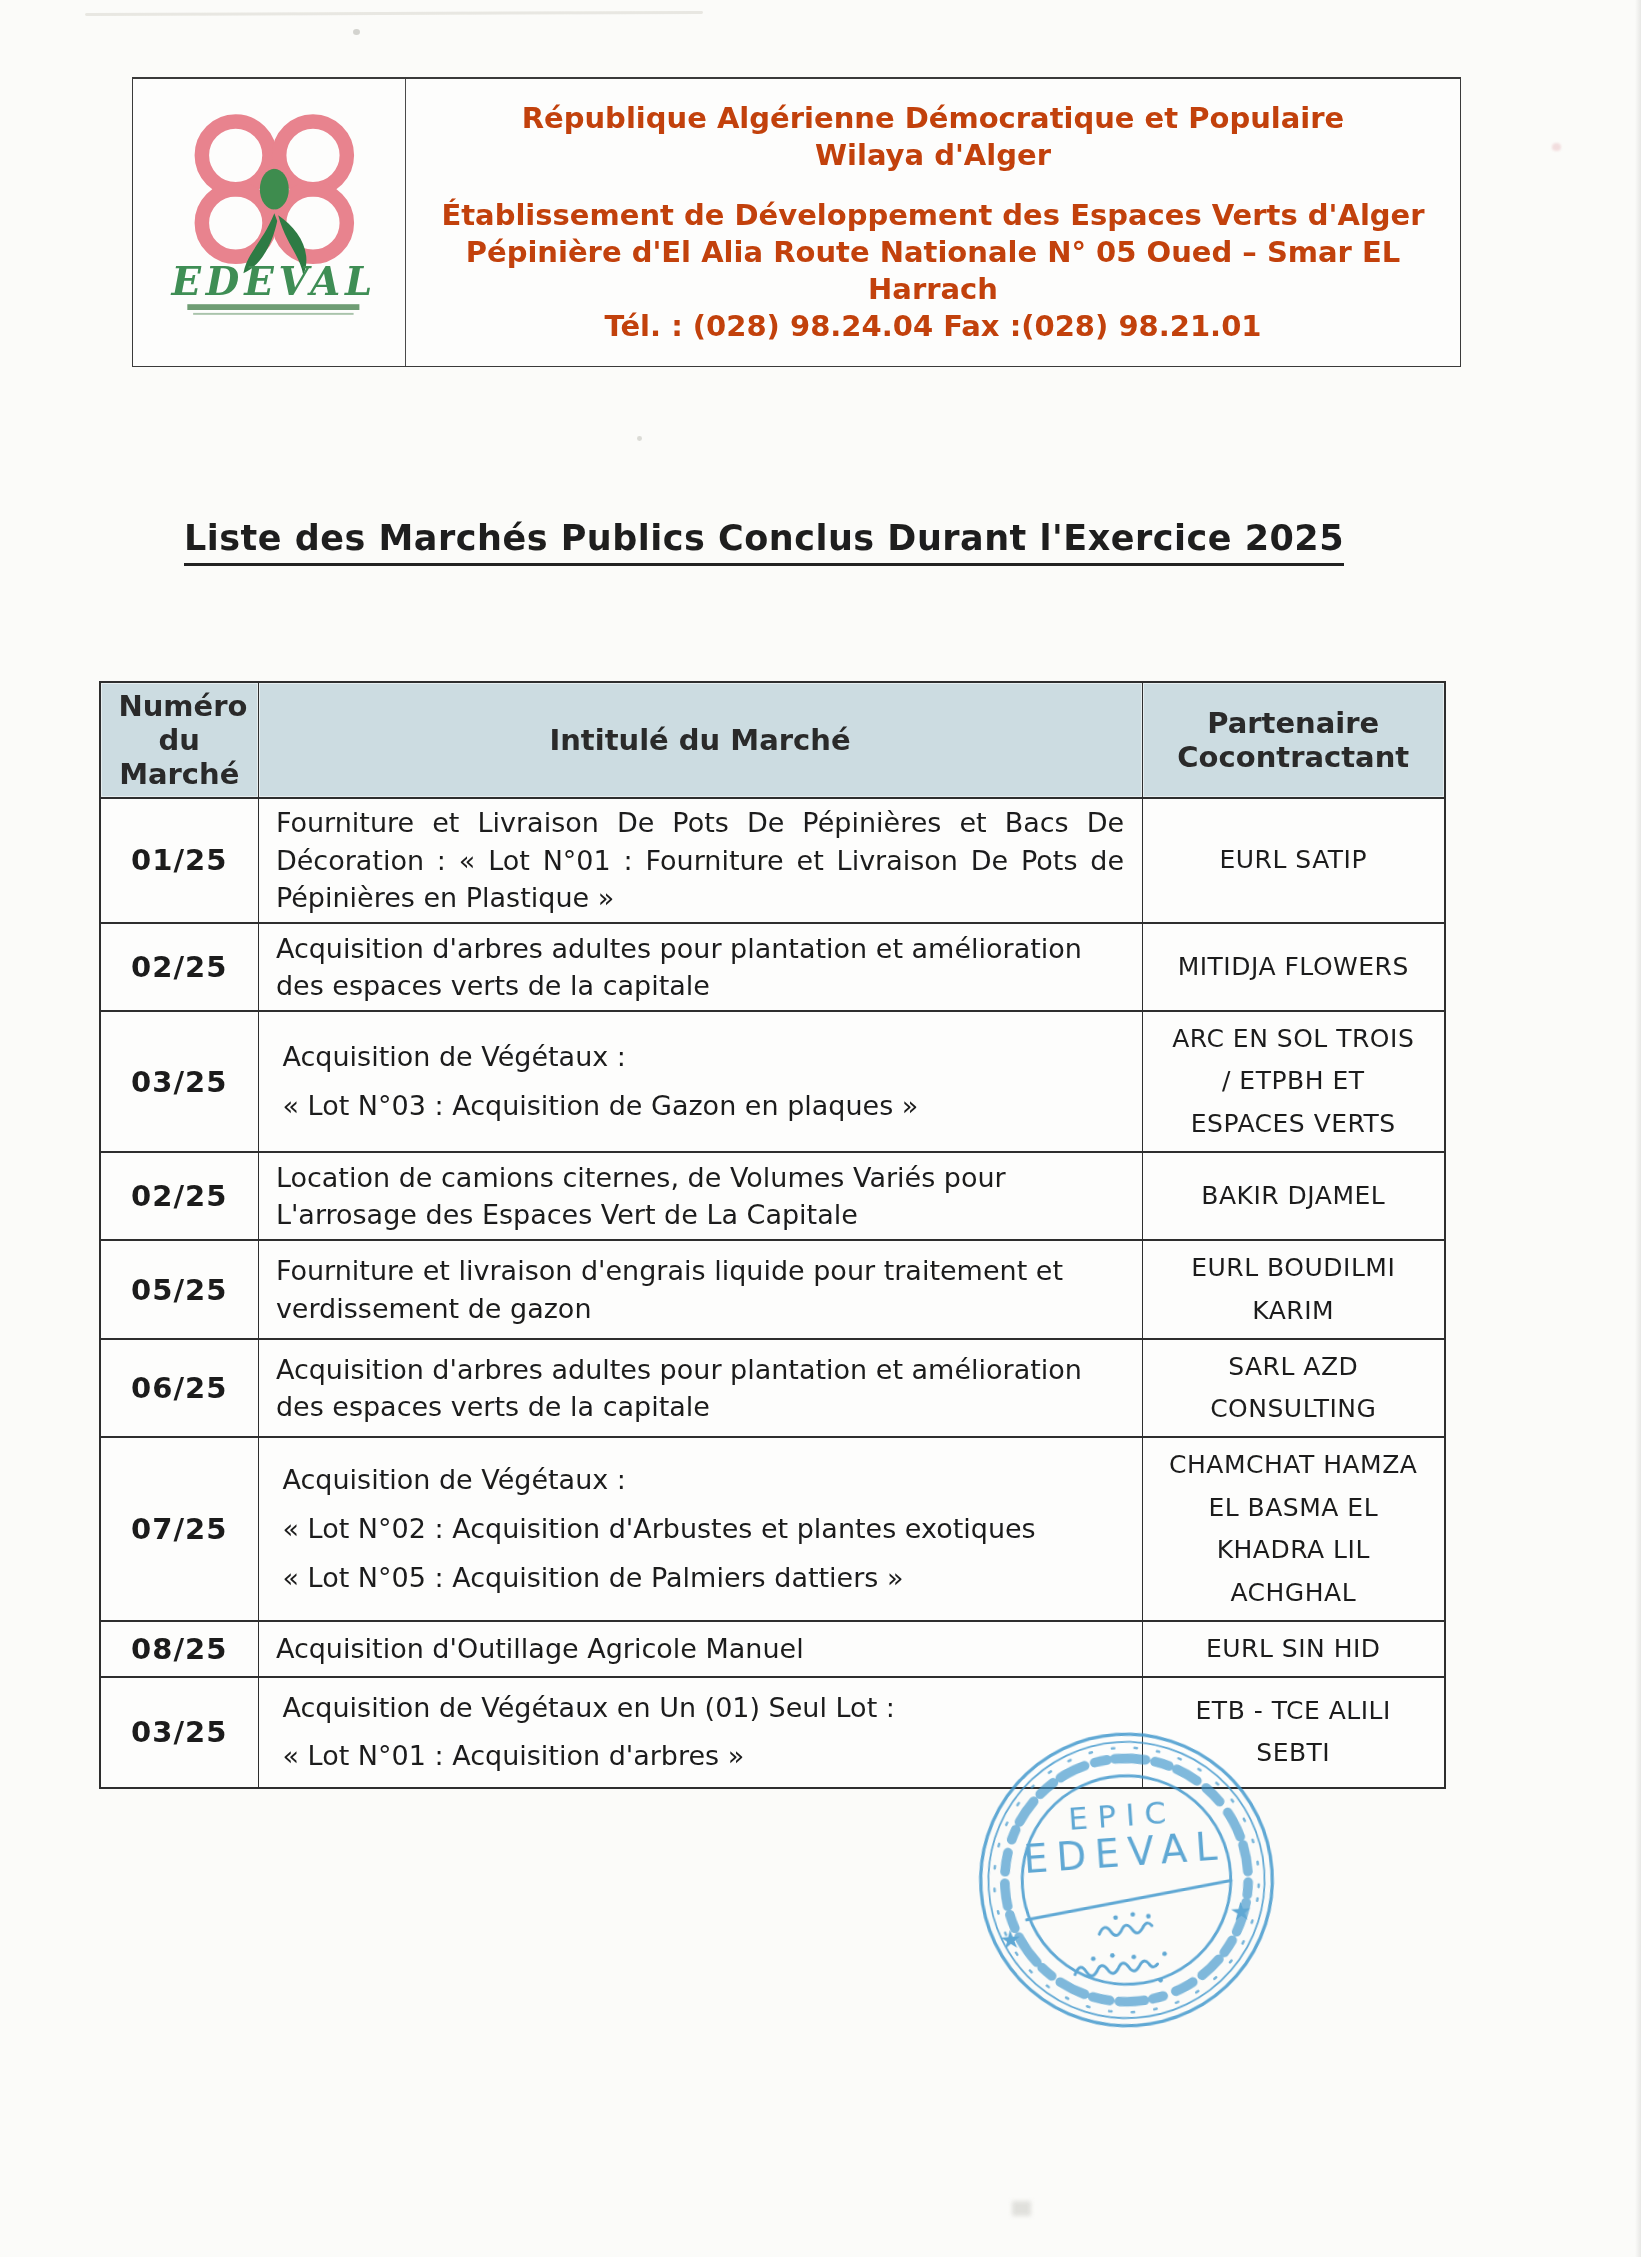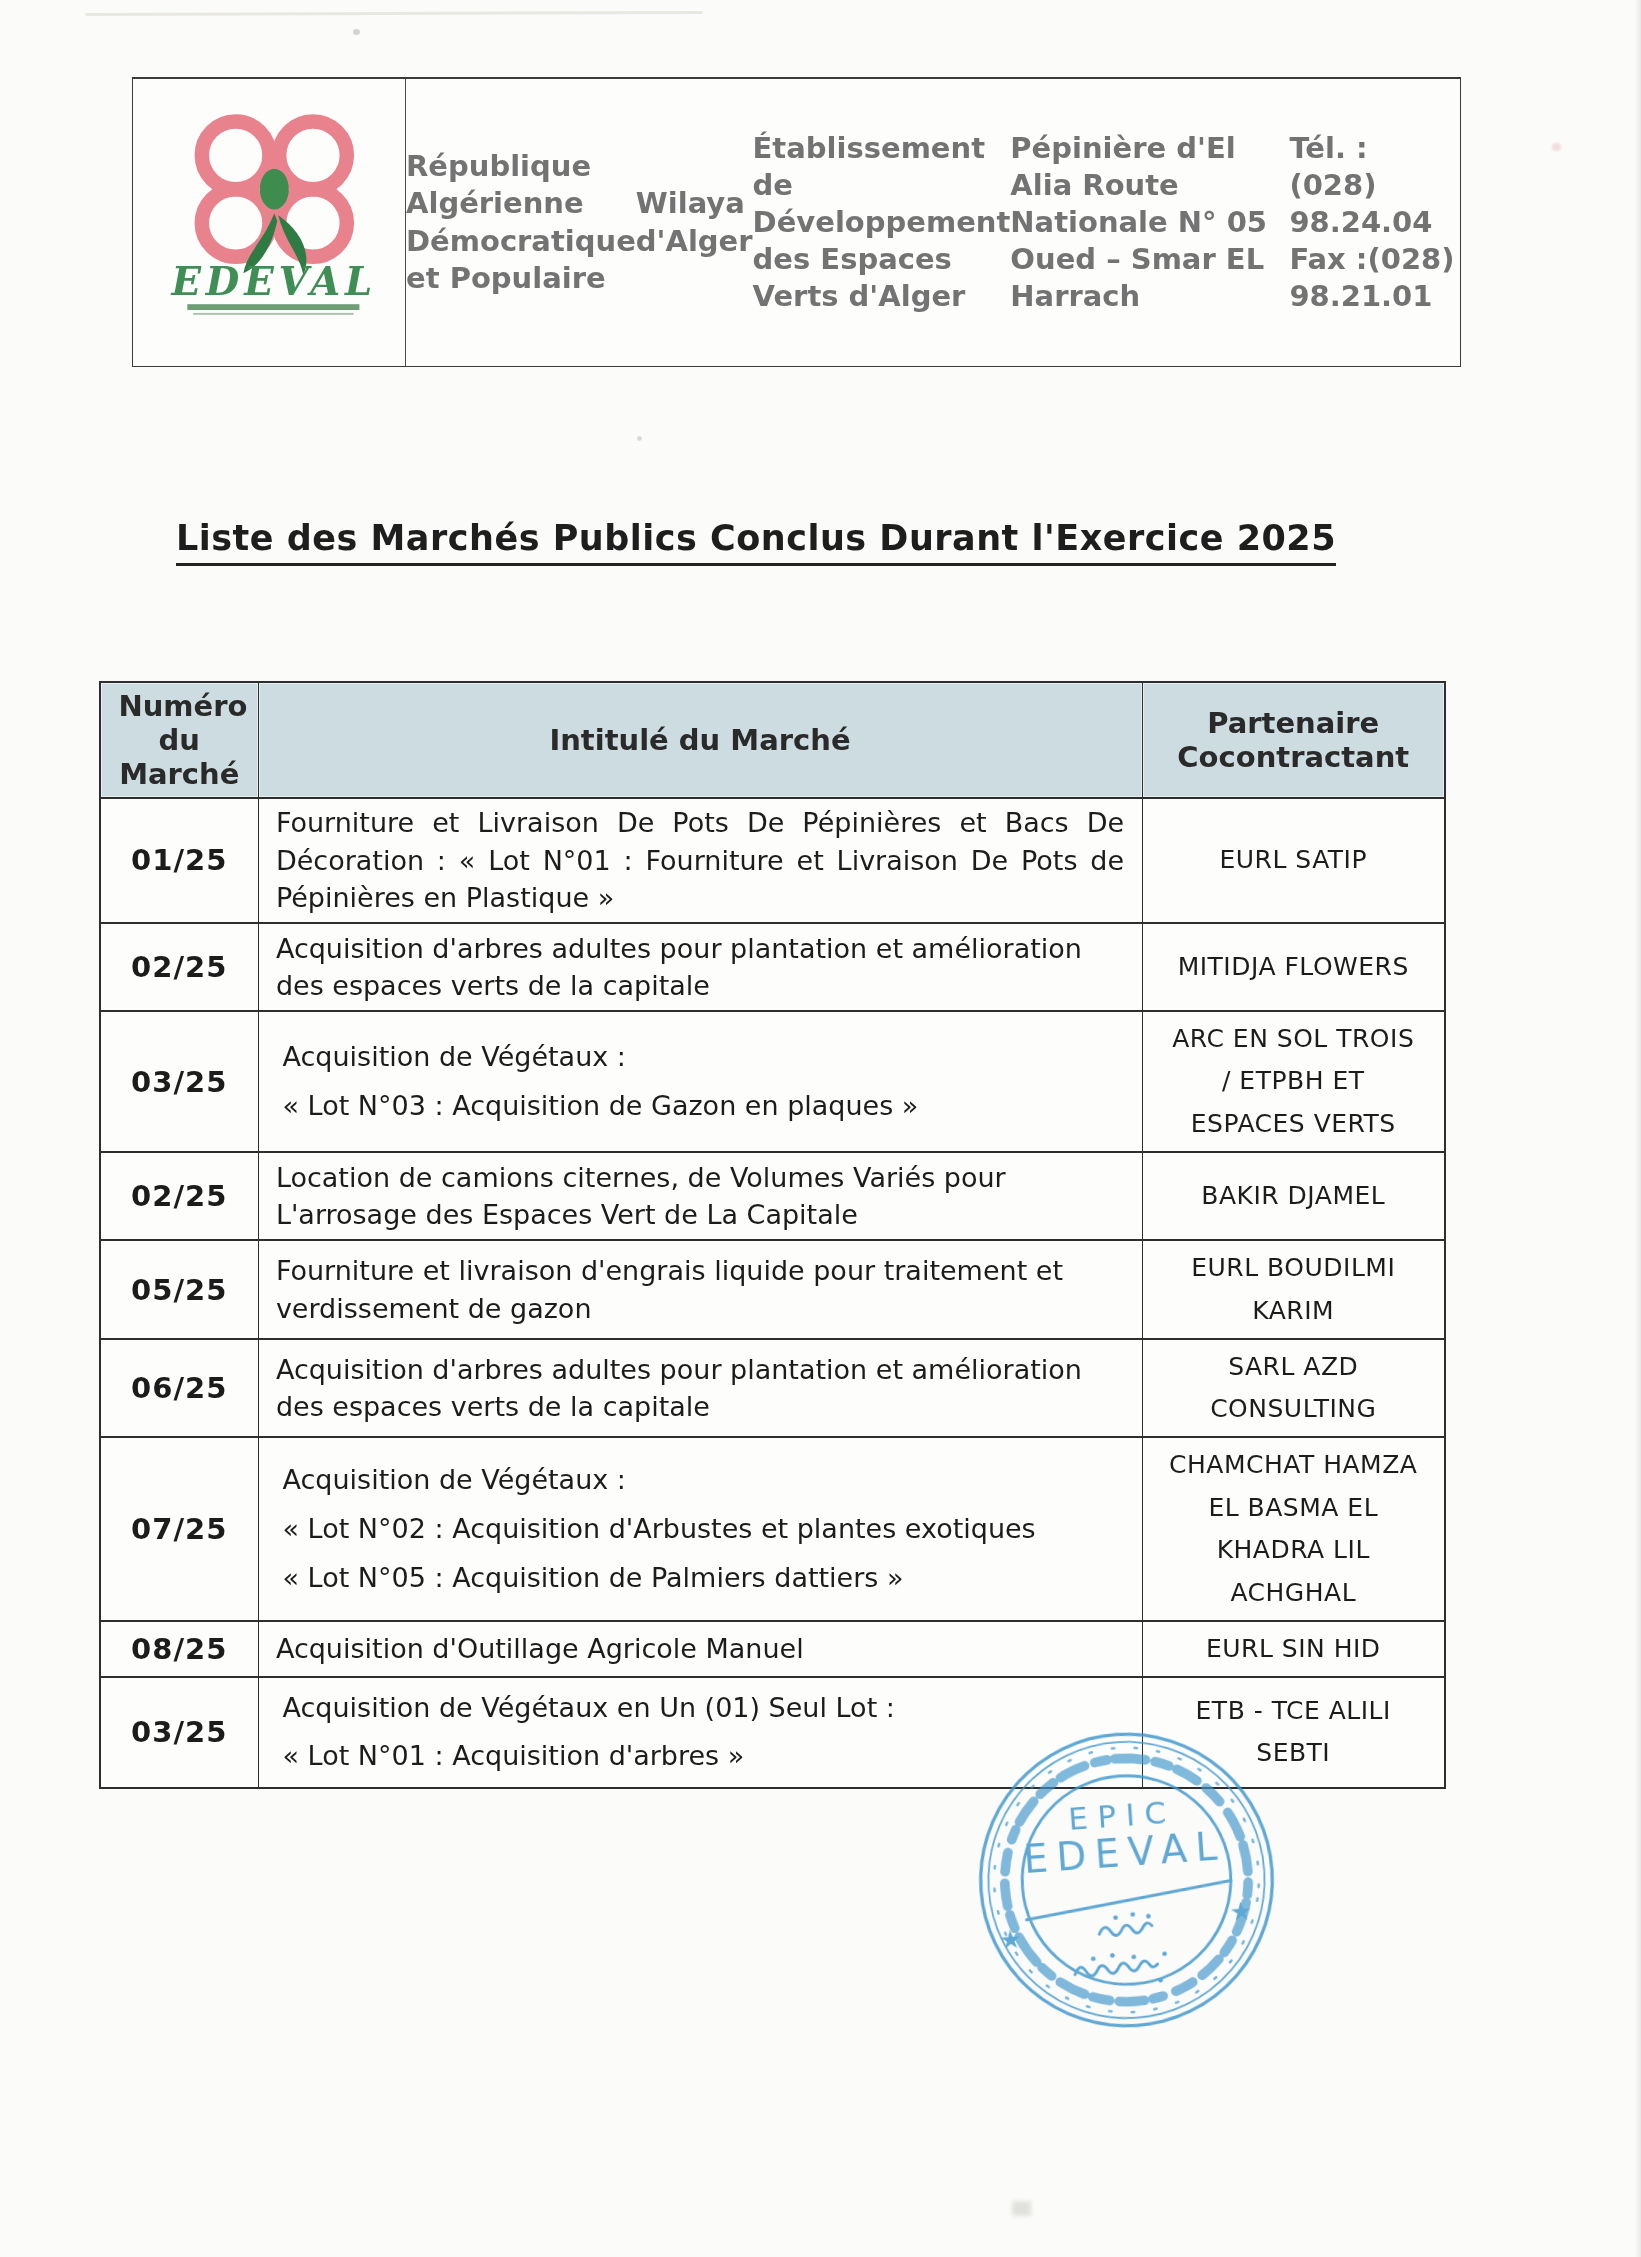--- a/index.html
+++ b/index.html
@@ -28,28 +28,28 @@
   .letterhead{
     position:absolute;left:132px;top:77px;width:1329px;height:290px;
     border:1.9px solid #3a3a3a;border-top-width:2.9px;
     display:flex;box-sizing:border-box;background:#fdfdfc;
   }
   .lh-logo{
     width:273px;flex:0 0 273px;border-right:1.9px solid #4a4a4a;
     display:flex;align-items:center;justify-content:center;box-sizing:border-box;
   }
   .lh-text{
-    flex:1;display:flex;flex-direction:row;align-items:center;justify-content:center;
-    font-size:29px;font-weight:600;line-height:1.28;color:#737373;
+    flex:1;display:flex;flex-direction:column;align-items:center;justify-content:center;
+    font-size:29px;font-weight:600;line-height:1.28;text-align:center;color:#c2410c;
   }
   .lh-gap{height:23px;}
 
   
   .doc-title{
-    position:absolute;left:0;top:518px;width:1512px;text-align:center;
+    position:absolute;left:8px;top:518px;width:1512px;text-align:center;
   }
   .doc-title span{
     display:inline-block;font-size:35px;font-weight:700;color:#1e1e1e;
     border-bottom:3.9px solid #222;padding-bottom:4.8px;letter-spacing:0.5px;
   }
 
   
   table.contracts{
     position:absolute;left:99px;top:681px;width:1346px;
     border-collapse:collapse;table-layout:fixed;background:#fdfdfc;

